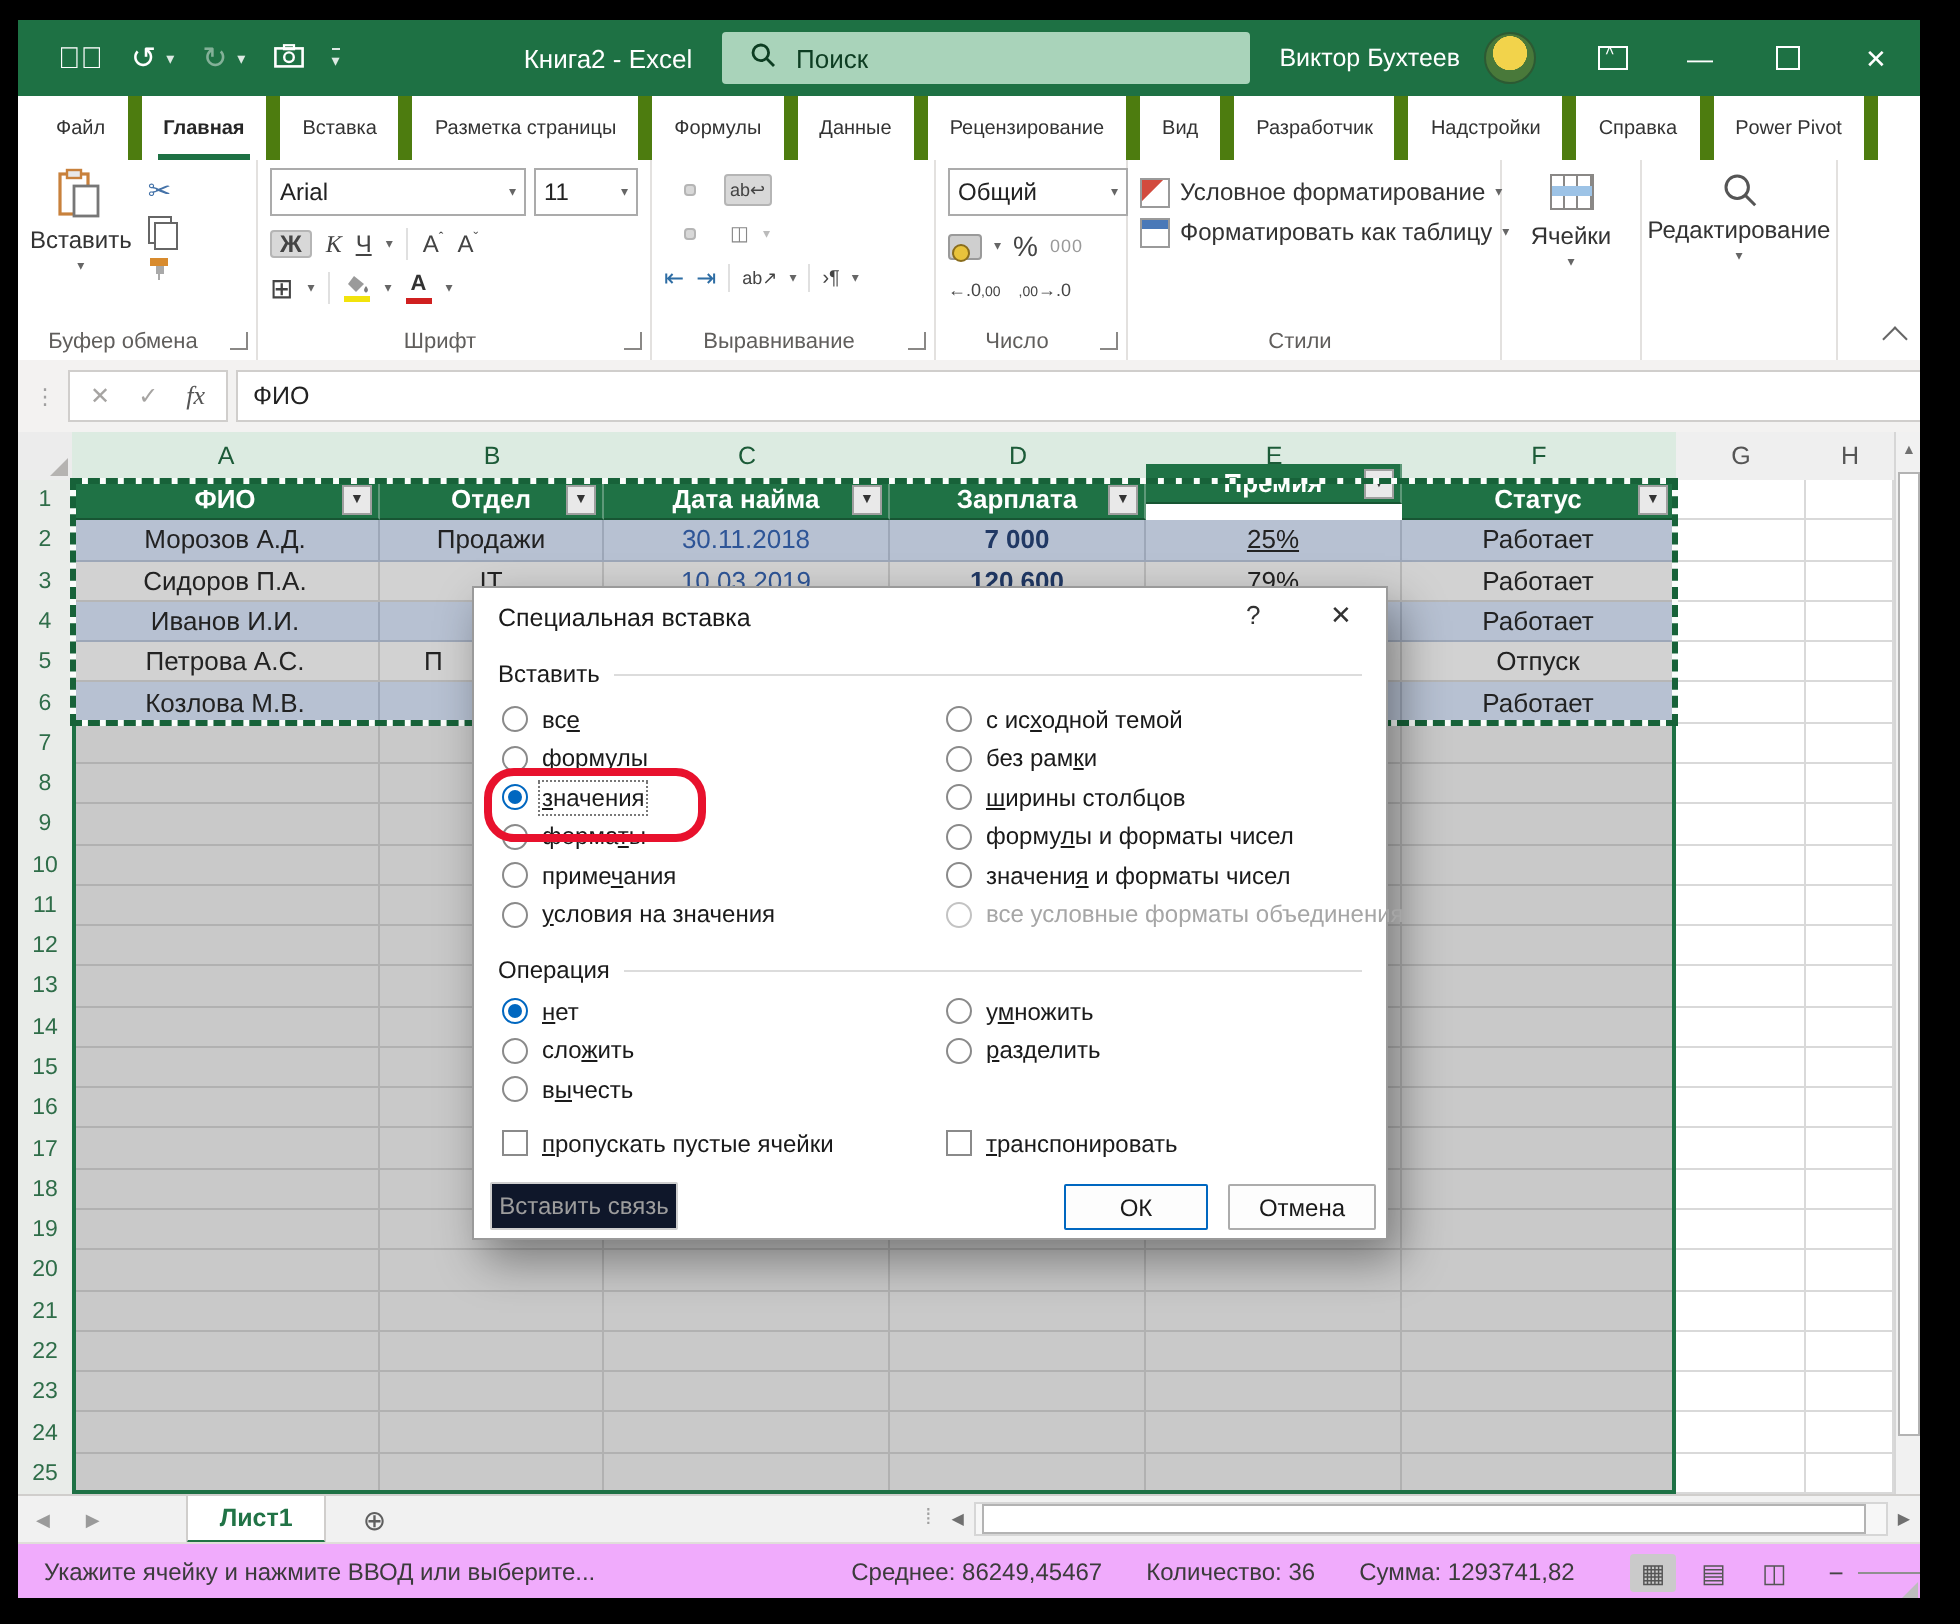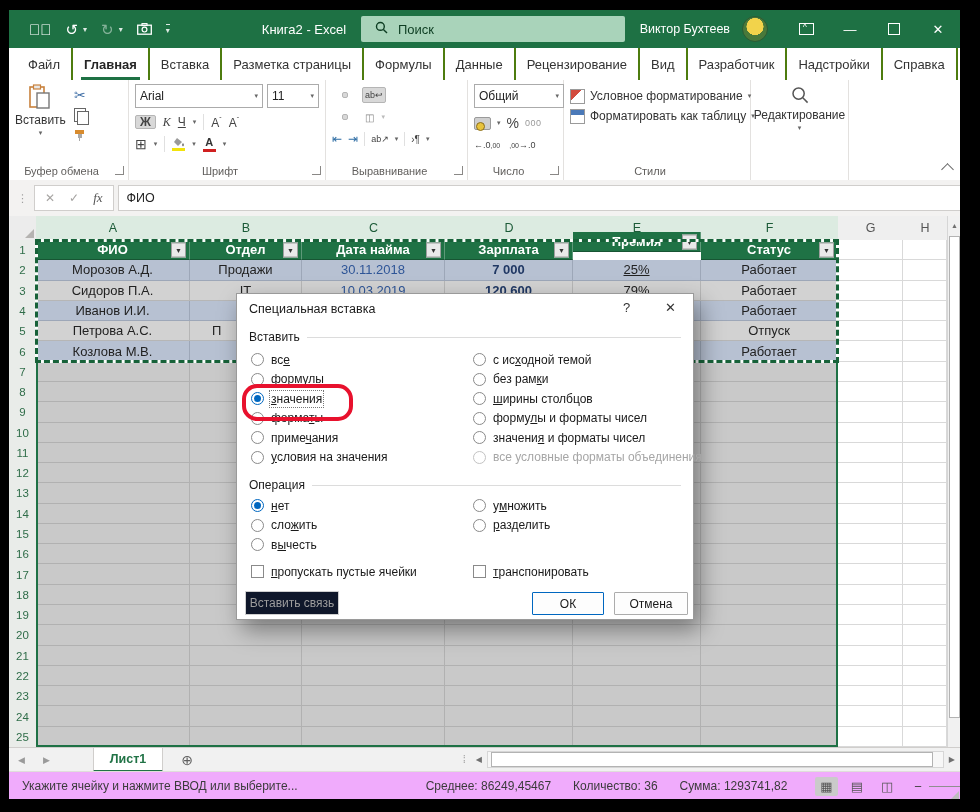--- a/index.html
+++ b/index.html
@@ -21,21 +21,21 @@
   .tb-user{font-size:12.5px;margin-right:12px;white-space:nowrap}
   .avatar{width:24px;height:24px;border-radius:50%;margin-right:16px;
           background:radial-gradient(circle at 50% 40%, #f2d34b 0 45%, #49793a 46%);border:1px solid #2c5a33}
   .winbtn{width:44px;height:38px;display:flex;align-items:center;justify-content:center;font-size:13px;cursor:pointer}
   .ribbonopt{width:13px;height:10px;border:1px solid #fff;display:inline-block;position:relative}
   .ribbonopt::after{content:"˄";position:absolute;left:3px;top:-3px;font-size:8px}
   .maxbox{width:10px;height:10px;border:1px solid #fff;display:inline-block}
 
   
   .tabsrow{position:absolute;left:0;top:38px;width:100%;height:32px;background:#fff;display:flex;align-items:center;padding-left:8px}
-  .rtab{padding:0 11px;font-size:13px;color:#333;height:32px;display:flex;align-items:center;position:relative;cursor:pointer;white-space:nowrap;border-right:2px solid #4d7c0f}
+  .rtab{padding:0 11px;font-size:10px;color:#333;height:32px;display:flex;align-items:center;position:relative;cursor:pointer;white-space:nowrap;border-right:7px solid #4d7c0f}
   .rtab.active{font-weight:bold;color:#262626}
   .rtab.active::after{content:"";position:absolute;left:8px;right:8px;bottom:0;height:3px;background:var(--green,#217346)}
 
   
   .ribbon{position:absolute;left:0;top:70px;width:100%;height:100px;background:#fff;border-bottom:1px solid #d5d3d1;display:flex}
   .rgroup{position:relative;height:100%;border-right:1px solid #e3e1df;flex:none}
   .glabel{position:absolute;bottom:3px;left:0;right:14px;text-align:center;font-size:11px;color:#605e5c;white-space:nowrap}
   .launcher{position:absolute;bottom:5px;right:4px;width:8px;height:8px;border-right:1.4px solid #8a8886;border-bottom:1.4px solid #8a8886;cursor:pointer}
   .gbody{position:absolute;left:0;top:4px;right:0;bottom:20px;padding:0 6px}
   .ic14{font-size:14px;color:#444;line-height:1}
@@ -347,20 +347,29 @@
         </div>
         <div class="stylesrow">
           <span class="sq ft"></span>
           <span>Форматировать как таблицу</span>
             <span class="mini-dd">▾</span>
         </div>
       </div>
       <span class="glabel">Стили</span>
     </div>
 
+    <div class="rgroup" style="width:69px">
+      <div class="gbody" style="display:flex;justify-content:center">
+        <div class="bigbtn">
+          <span class="cellsic" style="margin-top:3px"></span>
+          <span class="blabel" style="margin-top:4px">Ячейки</span>
+          <span class="mini-dd">▾</span>
+        </div>
+      </div>
+    </div>
 
     <div class="rgroup" style="width:97px;border-right:1px solid #e3e1df">
       <div class="gbody" style="display:flex;justify-content:center">
         <div class="bigbtn">
           <svg width="18" height="18" viewBox="0 0 18 18" style="margin-top:2px">
             <circle cx="7.6" cy="7.6" r="5.6" fill="none" stroke="#555" stroke-width="1.5"></circle>
             <line x1="11.8" y1="11.8" x2="16.6" y2="16.6" stroke="#555" stroke-width="1.5"></line>
           </svg>
           <span class="blabel" style="margin-top:2px">Редактирование</span>
           <span class="mini-dd">▾</span>

